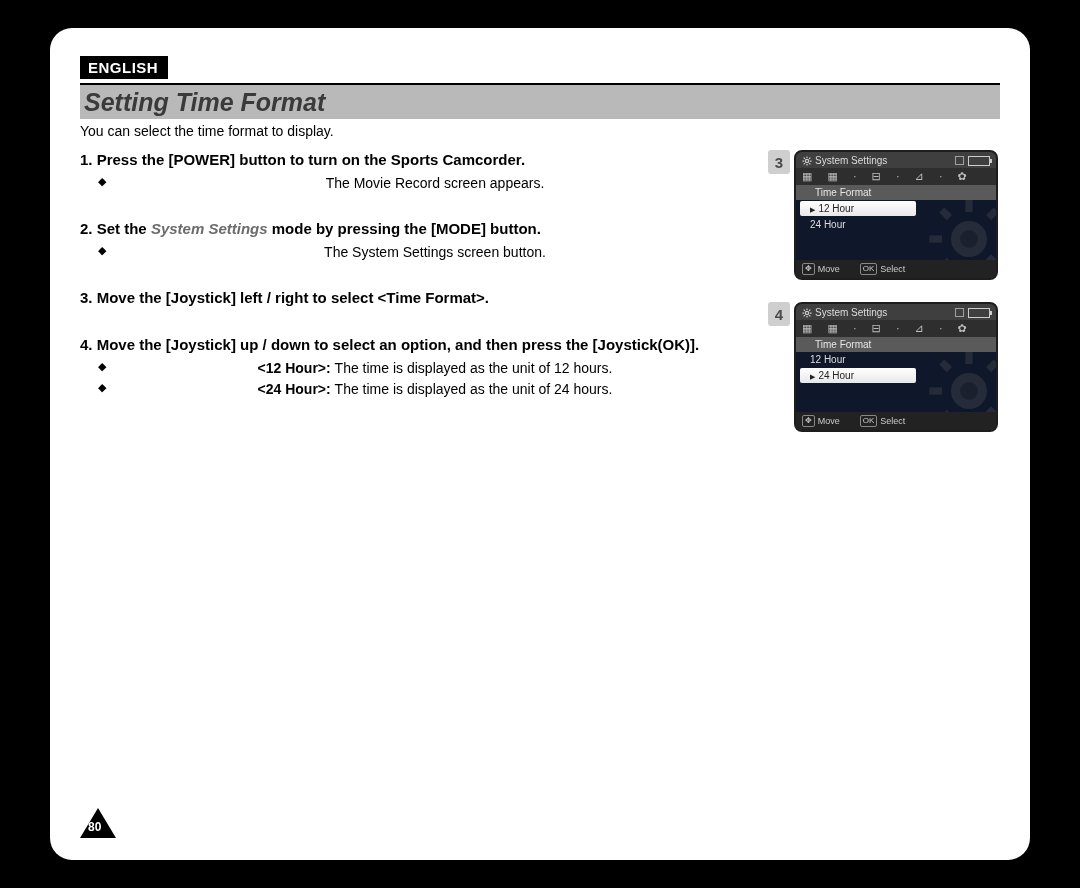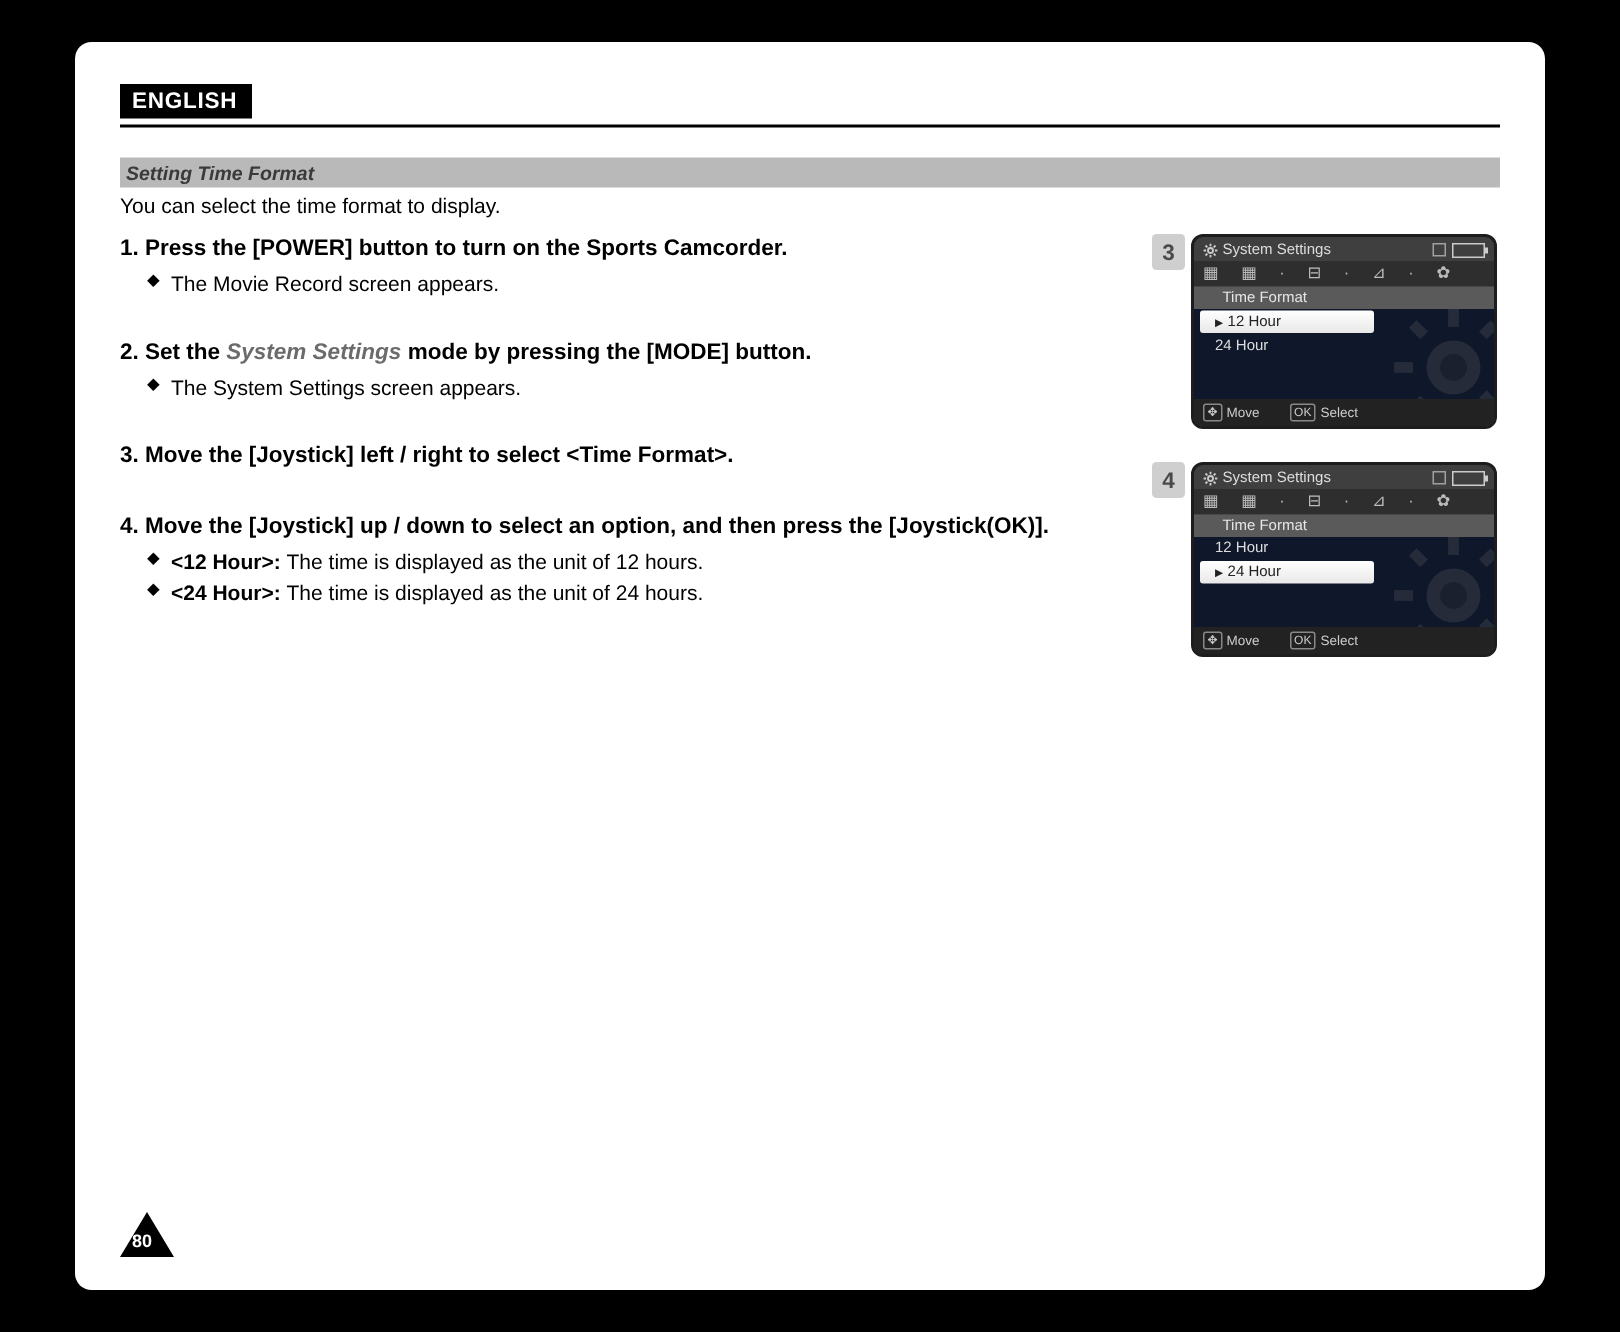--- a/index.html
+++ b/index.html
@@ -10,21 +10,21 @@
     height: 888px;
     position: relative;
   }
   .page {
     position: absolute;
     left: 50px;
     top: 28px;
     width: 980px;
     height: 832px;
     background: #fff;
-    border-radius: 11px;
+    border-radius: 22px;
     padding: 28px 30px 20px 30px;
   }
   .lang-badge {
     display: inline-block;
     background: #000;
     color: #fff;
     font-weight: bold;
     font-size: 15px;
     padding: 3px 10px 3px 8px;
     letter-spacing: 0.5px;
@@ -37,23 +37,23 @@
   }
   .hr {
     border-top: 2px solid #000;
     margin-top: 4px;
   }
   .section-bar {
     background: #b9b9b9;
     color: #3a3a3a;
     font-style: italic;
     font-weight: bold;
-    font-size: 13px;
+    font-size: 25px;
     padding: 3px 6px 2px 4px;
-    margin-top: 20px;
+    margin-top: 0;
   }
   .intro {
     font-size: 14px;
     margin-top: 4px;
   }
   .content-wrap {
     display: flex;
     margin-top: 11px;
     gap: 12px;
   }
@@ -69,20 +69,21 @@
     line-height: 1.35;
   }
   .step-head .em {
     font-style: italic;
     color: #6b6b6b;
     font-weight: bold;
   }
   ul.bullets {
     list-style: none;
     margin-top: 4px;
+    text-align: center;
   }
   ul.bullets li {
     font-size: 14px;
     padding-left: 34px;
     position: relative;
     margin: 2px 0;
     line-height: 1.35;
   }
   ul.bullets li::before {
     content: "◆";
@@ -249,21 +250,21 @@
             <li><span>The Movie Record screen appears.</span></li>
           </ul>
         </li>
 
         <li>
           <div class="step-head">
             <span>2.</span>
             <span>Set the </span><span class="em">System Settings</span><span> mode by pressing the [MODE] button.</span>
           </div>
           <ul class="bullets">
-            <li><span>The System Settings screen appears.</span></li>
+            <li><span>The System Settings screen button.</span></li>
           </ul>
         </li>
 
         <li>
           <div class="step-head">
             <span>3.</span>
             <span>Move the [Joystick] left / right to select &lt;Time Format&gt;.</span>
           </div>
         </li>
 

